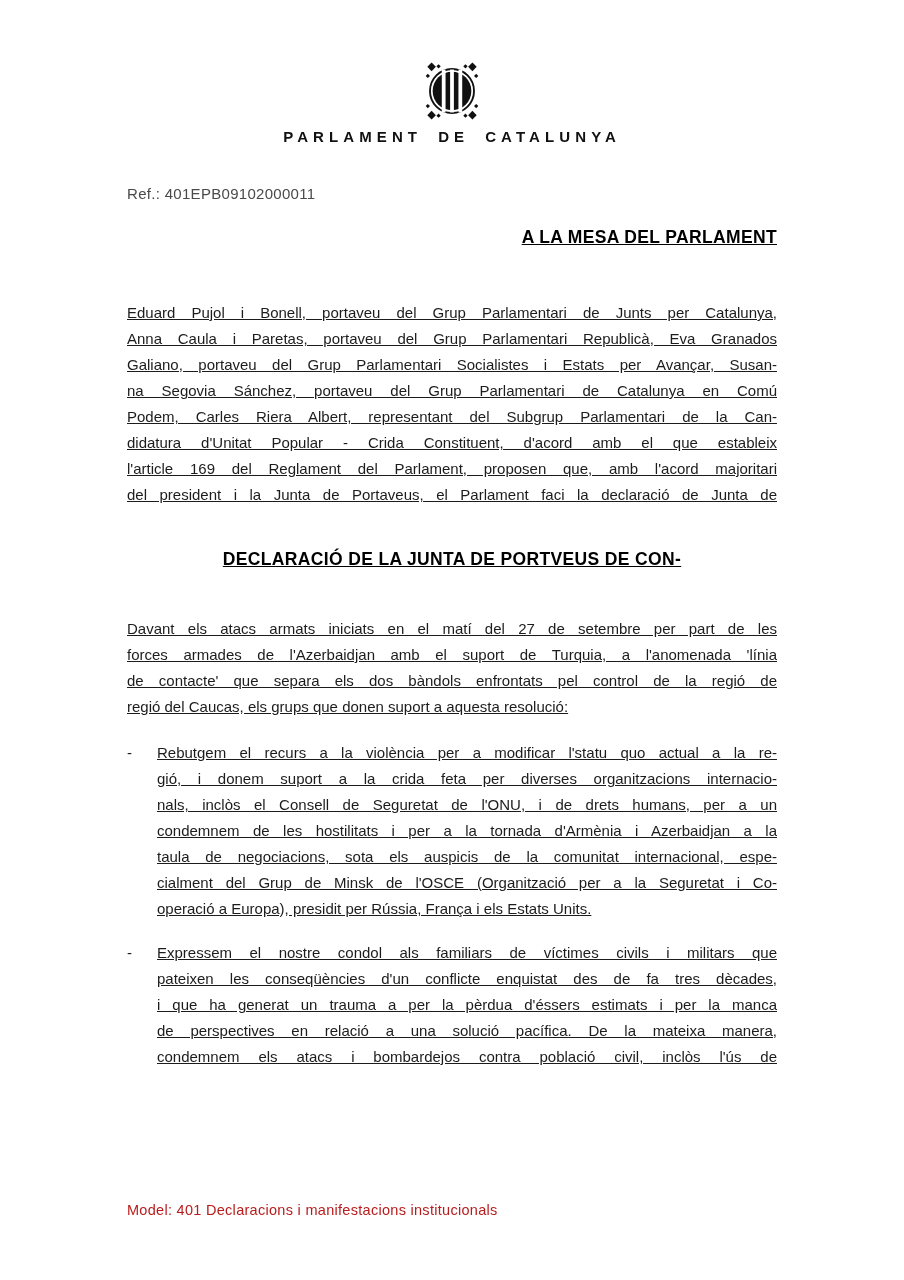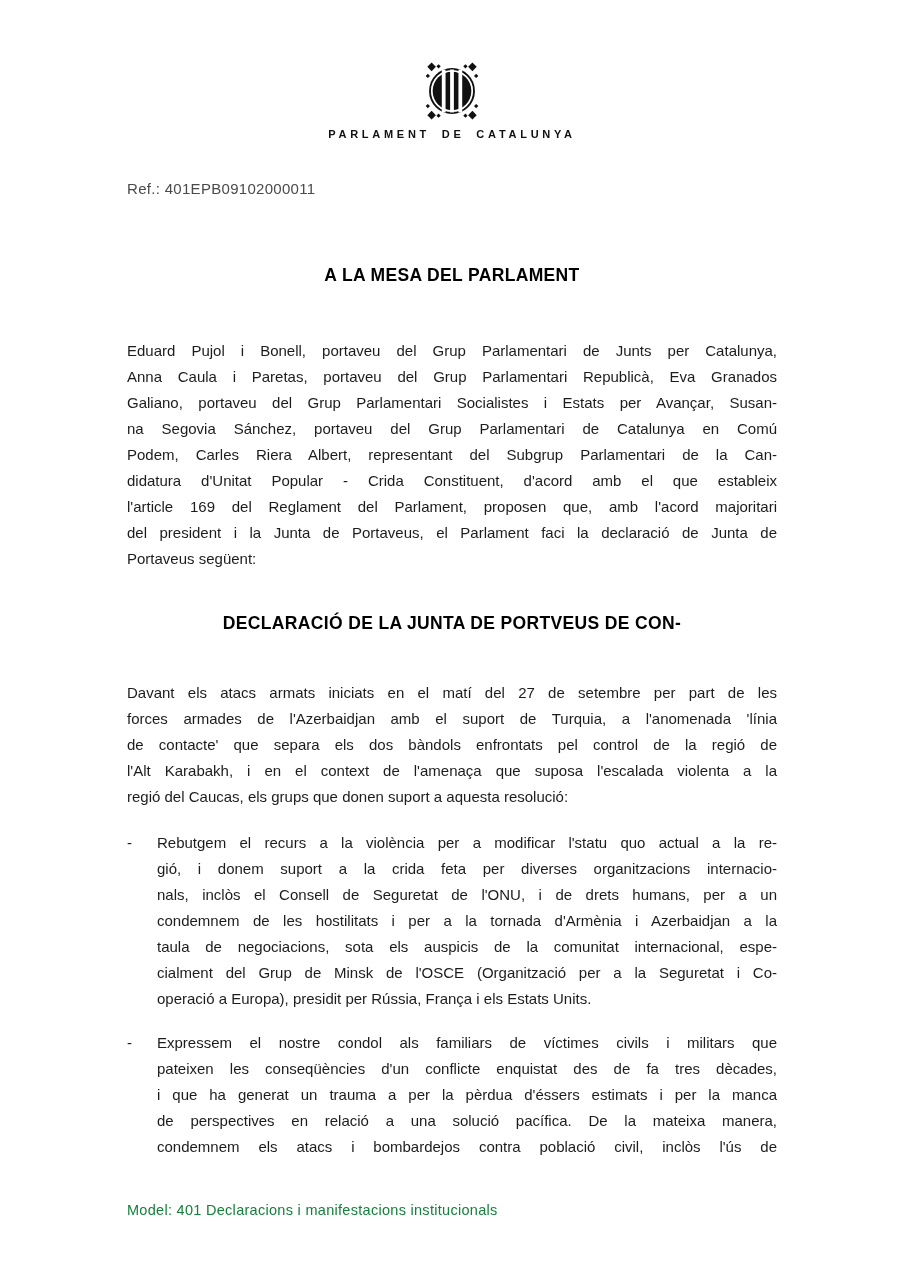--- a/index.html
+++ b/index.html
@@ -21,50 +21,52 @@
   }
   .header {
     text-align: center;
   }
   .emblem {
     display: inline-block;
     line-height: 0;
   }
   .org-name {
     margin-top: 4px;
-    font-size: 11px;
+    font-size: 15px;
     font-weight: bold;
     color: #111111;
     letter-spacing: 0.34em;
     word-spacing: 0.45em;
     white-space: nowrap;
   }
   .ref-line {
     margin-top: 40px;
     font-size: 15px;
     color: #4a4a4a;
     letter-spacing: 0.02em;
   }
   .salutation {
-    margin-top: 68px;
-    text-align: center;
+    margin-top: 25px;
+    text-align: right;
     font-size: 17.5px;
     font-weight: bold;
     color: #000000;
     letter-spacing: 0.02em;
+    text-decoration: underline;
   }
   .body-block {
     font-size: 15px;
     line-height: 26px;
   }
   .intro { margin-top: 52px; }
   .tline {
     text-align: justify;
     text-align-last: justify;
     white-space: normal;
+    text-decoration: underline;
   }
   .tline.ragged {
     text-align-last: left;
   }
   .center-lines .tline {
     text-align: left;
     text-align-last: center;
   }
   .decl-title {
     margin: 36px auto 0 auto;
@@ -89,21 +91,21 @@
   }
   .bullet-text {
     flex: 1 1 auto;
     min-width: 0;
   }
   .footer-model {
     position: absolute;
     left: 127px;
     top: 1202px;
     font-size: 14.5px;
-    color: #15803d;
+    color: #b91c1c;
     letter-spacing: 0.02em;
   }
 </style>
 </head>
 <body>
 
 <div class="page">
 
   <div class="header">
     <span class="emblem">
@@ -140,32 +142,30 @@
 
   <div class="body-block intro">
       <div class="tline">Eduard Pujol i Bonell, portaveu del Grup Parlamentari de Junts per Catalunya,</div>
       <div class="tline">Anna Caula i Paretas, portaveu del Grup Parlamentari Republicà, Eva Granados</div>
       <div class="tline">Galiano, portaveu del Grup Parlamentari Socialistes i Estats per Avançar, Susan-</div>
       <div class="tline">na Segovia Sánchez, portaveu del Grup Parlamentari de Catalunya en Comú</div>
       <div class="tline">Podem, Carles Riera Albert, representant del Subgrup Parlamentari de la Can-</div>
       <div class="tline">didatura d'Unitat Popular - Crida Constituent, d'acord amb el que estableix</div>
       <div class="tline">l'article 169 del Reglament del Parlament, proposen que, amb l'acord majoritari</div>
       <div class="tline">del president i la Junta de Portaveus, el Parlament faci la declaració de Junta de</div>
-      <div class="tline ragged">Portaveus següent:</div>
     </div>
 
   <div class="body-block decl-title center-lines">
       <div class="tline">DECLARACIÓ DE LA JUNTA DE PORTVEUS DE CON-</div>
     </div>
 
   <div class="body-block context">
       <div class="tline">Davant els atacs armats iniciats en el matí del 27 de setembre per part de les</div>
       <div class="tline">forces armades de l'Azerbaidjan amb el suport de Turquia, a l'anomenada 'línia</div>
       <div class="tline">de contacte' que separa els dos bàndols enfrontats pel control de la regió de</div>
-      <div class="tline">l'Alt Karabakh, i en el context de l'amenaça que suposa l'escalada violenta a la</div>
       <div class="tline ragged">regió del Caucas, els grups que donen suport a aquesta resolució:</div>
     </div>
 
   <div class="body-block bullet bullet-1">
     <div class="bullet-marker">-</div>
     <div class="bullet-text">
         <div class="tline">Rebutgem el recurs a la violència per a modificar l'statu quo actual a la re-</div>
         <div class="tline">gió, i donem suport a la crida feta per diverses organitzacions internacio-</div>
         <div class="tline">nals, inclòs el Consell de Seguretat de l'ONU, i de drets humans, per a un</div>
         <div class="tline">condemnem de les hostilitats i per a la tornada d'Armènia i Azerbaidjan a la</div>

